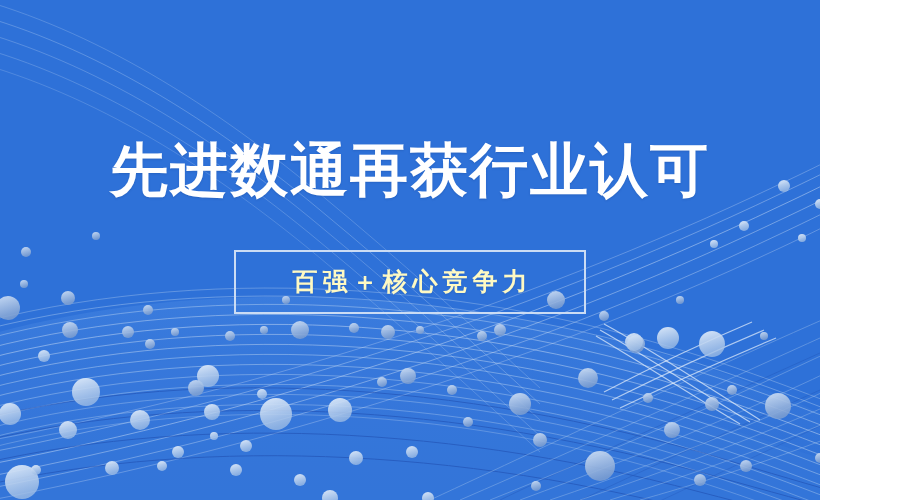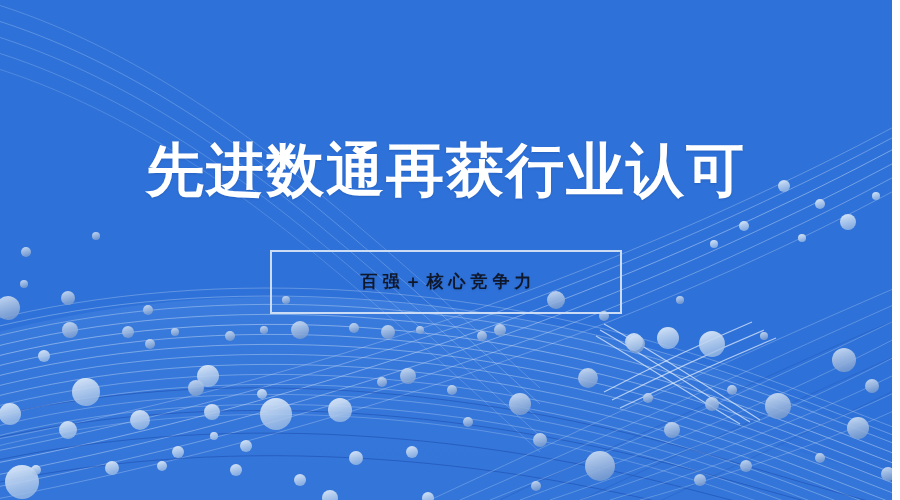--- a/index.html
+++ b/index.html
@@ -2,21 +2,21 @@
 <html><head>
 <meta charset="utf-8">
 <style>
   html, body {
     margin: 0;
     padding: 0;
     background: #ffffff;
   }
   #banner {
     position: relative;
-    width: 892px;
+    width: 820px;
     height: 500px;
     overflow: hidden;
     background: #2E71D8;
     font-family: "Liberation Serif", "DejaVu Serif", serif;
   }
   #bg-art {
     position: absolute;
     inset: 0;
     width: 900px;
     height: 500px;
@@ -46,23 +46,23 @@
     margin-top: 46px;
     width: 352px;
     height: 64px;
     box-sizing: border-box;
     border: 2px solid #CBDCF4;
     display: flex;
     align-items: center;
     justify-content: center;
   }
   #subtitle {
-    font-size: 17px;
+    font-size: 25px;
     line-height: 30px;
-    color: #0f172a;
+    color: #fef9c3;
     letter-spacing: 5px;
     text-indent: 5px;
     font-weight: 600;
     white-space: nowrap;
     text-shadow: 0 1px 2px rgba(20,60,130,0.2);
   }
 </style>
 </head>
 <body>
 

